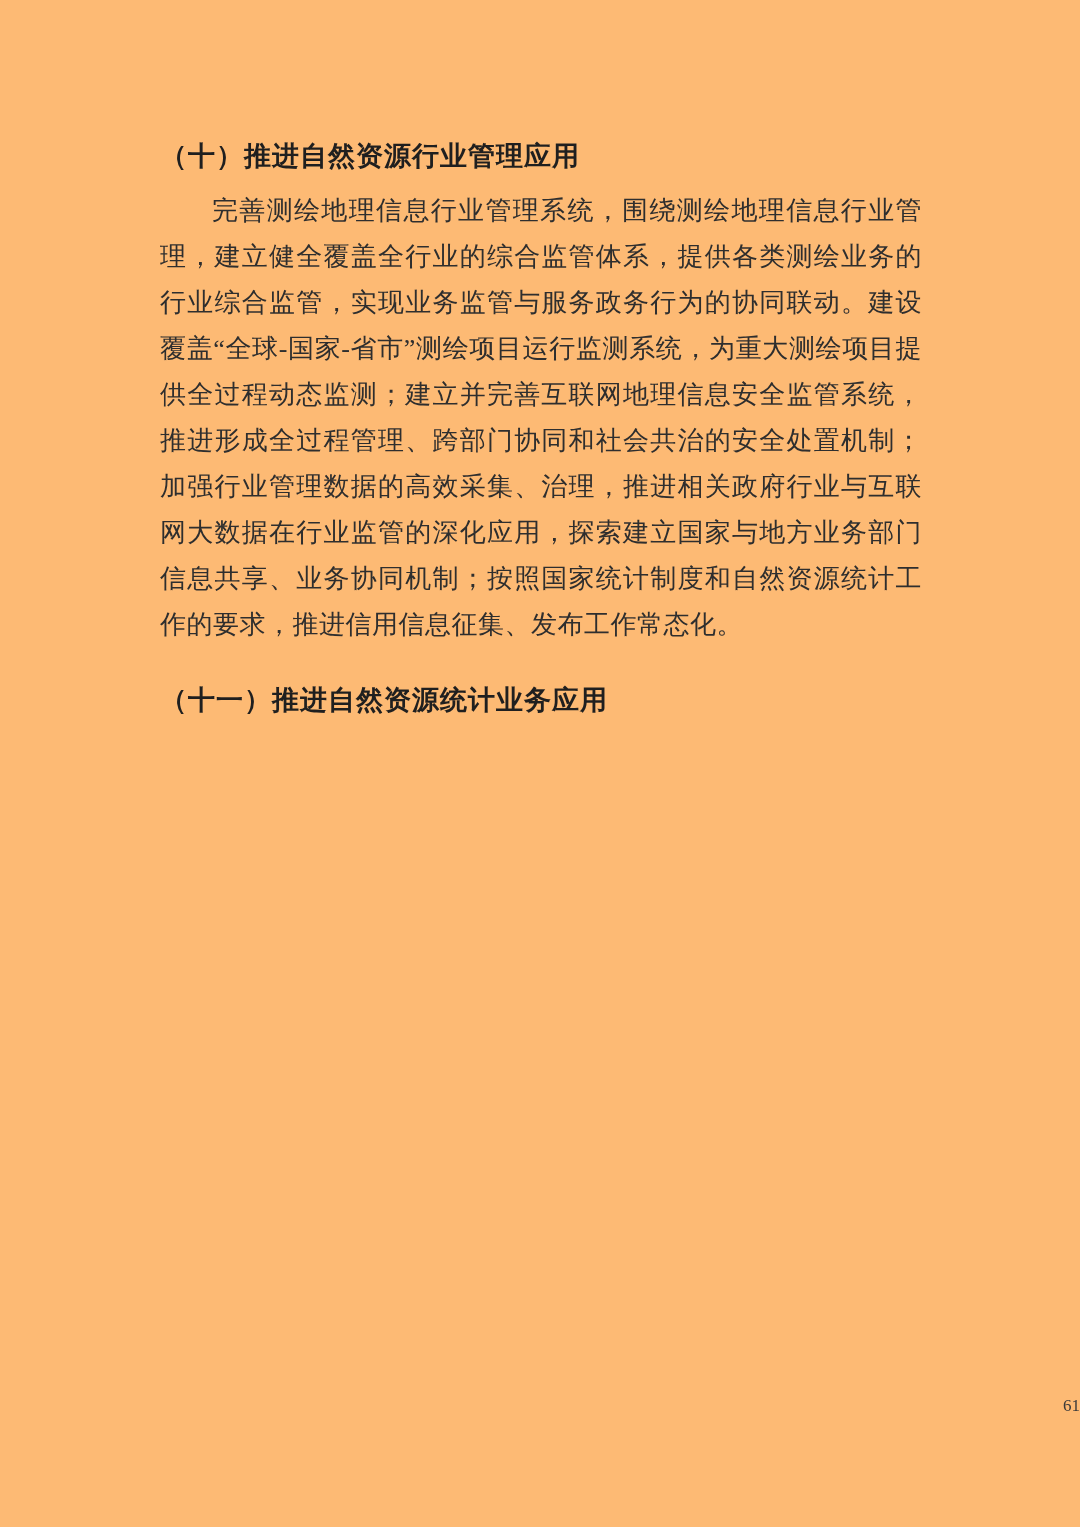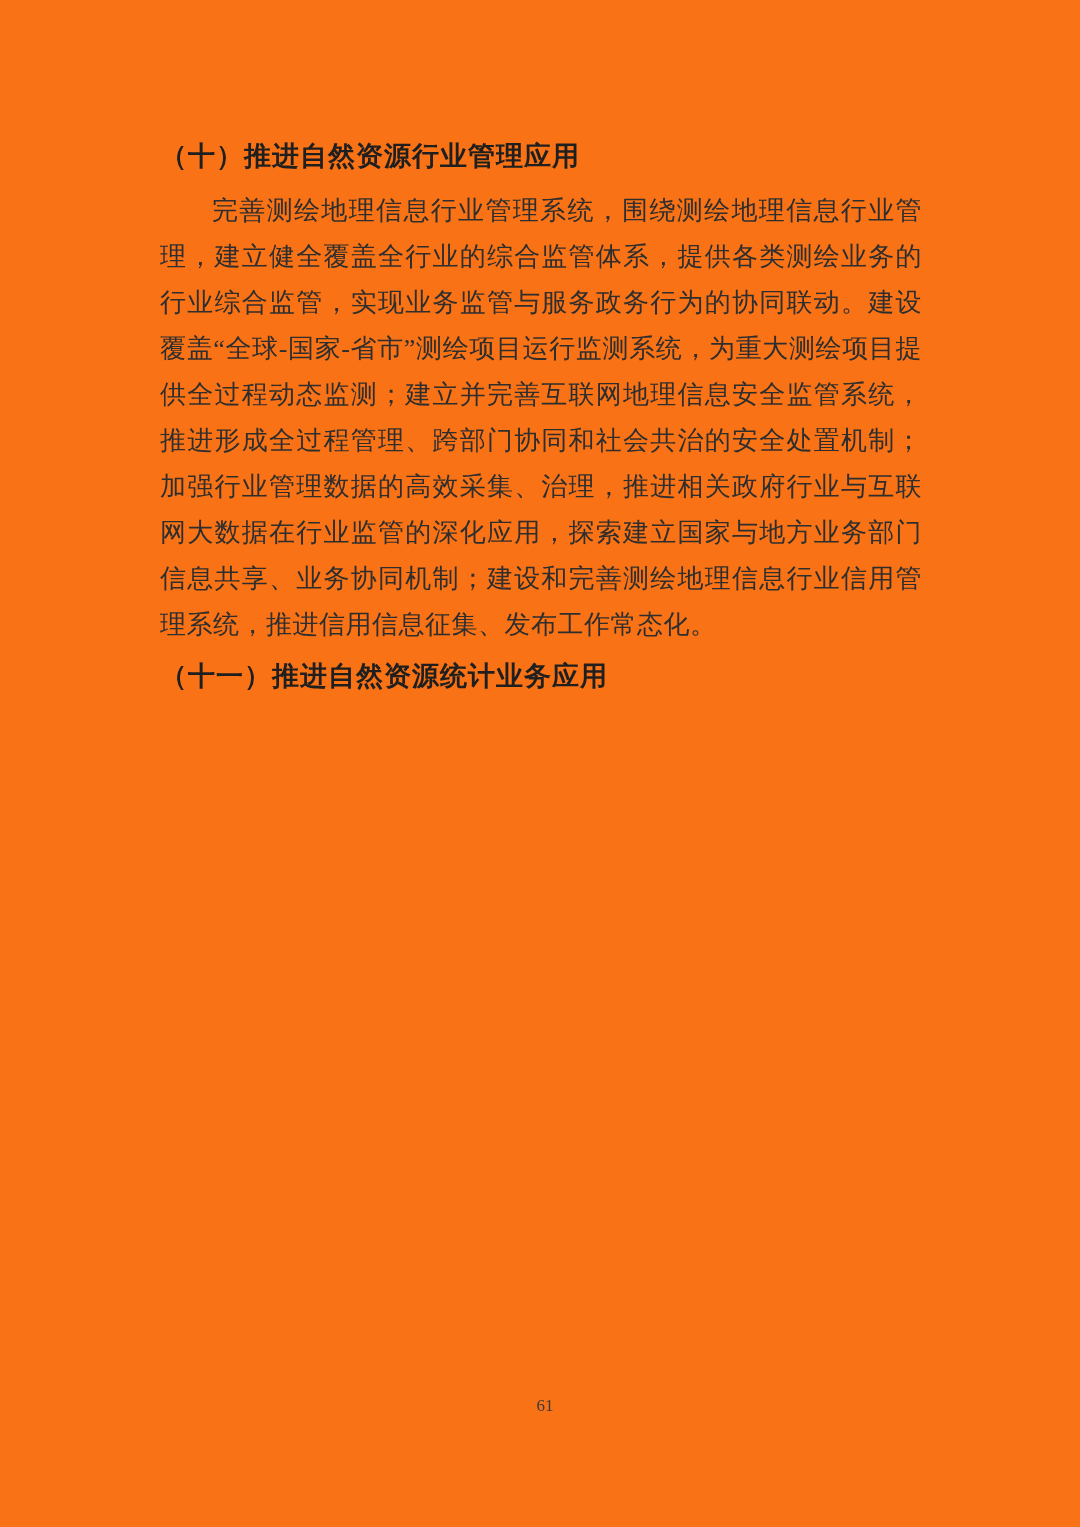--- a/index.html
+++ b/index.html
@@ -4,68 +4,68 @@
 <style>
   html, body {
     margin: 0;
     padding: 0;
     background: #ffffff;
   }
   .scan-page {
     position: relative;
     width: 1080px;
     height: 1527px;
-    background: #f97316;
+    background: #fdba74;
     overflow: hidden;
     font-family: "Liberation Serif", "DejaVu Serif", serif;
     color: #2d2d2d;
   }
   .content {
     position: absolute;
     left: 160px;
     top: 136px;
     width: 762px;
   }
   .heading {
     font-family: "Liberation Sans", "DejaVu Sans", sans-serif;
     font-weight: 700;
     font-size: 27px;
     line-height: 40px;
     color: #1f1f1f;
     letter-spacing: 1px;
     margin: 0 0 12px 0;
   }
   .heading.second {
-    margin-top: 8px;
+    margin-top: 32px;
   }
   .para {
     font-size: 26px;
     line-height: 46px;
     letter-spacing: 0.5px;
     text-align: justify;
     text-justify: inter-ideograph;
     text-indent: 2em;
     margin: 0;
     color: #2e2e2e;
   }
   .page-number {
     position: absolute;
     left: 0;
     right: 0;
     top: 1396px;
-    text-align: center;
+    text-align: right;
     font-size: 17px;
     color: #3a3a3a;
     font-family: "Liberation Serif", "DejaVu Serif", serif;
     padding-left: 10px;
   }
 </style>
 </head>
 <body>
 
 <div class="scan-page">
   <div class="content">
     <h2 class="heading">（十）推进自然资源行业管理应用</h2>
-    <p class="para">完善测绘地理信息行业管理系统，围绕测绘地理信息行业管理，建立健全覆盖全行业的综合监管体系，提供各类测绘业务的行业综合监管，实现业务监管与服务政务行为的协同联动。建设覆盖“全球-国家-省市”测绘项目运行监测系统，为重大测绘项目提供全过程动态监测；建立并完善互联网地理信息安全监管系统，推进形成全过程管理、跨部门协同和社会共治的安全处置机制；加强行业管理数据的高效采集、治理，推进相关政府行业与互联网大数据在行业监管的深化应用，探索建立国家与地方业务部门信息共享、业务协同机制；建设和完善测绘地理信息行业信用管理系统，推进信用信息征集、发布工作常态化。</p>
+    <p class="para">完善测绘地理信息行业管理系统，围绕测绘地理信息行业管理，建立健全覆盖全行业的综合监管体系，提供各类测绘业务的行业综合监管，实现业务监管与服务政务行为的协同联动。建设覆盖“全球-国家-省市”测绘项目运行监测系统，为重大测绘项目提供全过程动态监测；建立并完善互联网地理信息安全监管系统，推进形成全过程管理、跨部门协同和社会共治的安全处置机制；加强行业管理数据的高效采集、治理，推进相关政府行业与互联网大数据在行业监管的深化应用，探索建立国家与地方业务部门信息共享、业务协同机制；按照国家统计制度和自然资源统计工作的要求，推进信用信息征集、发布工作常态化。</p>
     <h2 class="heading second">（十一）推进自然资源统计业务应用</h2>
   </div>
   <div class="page-number">61</div>
 </div>
 
 </body></html>

